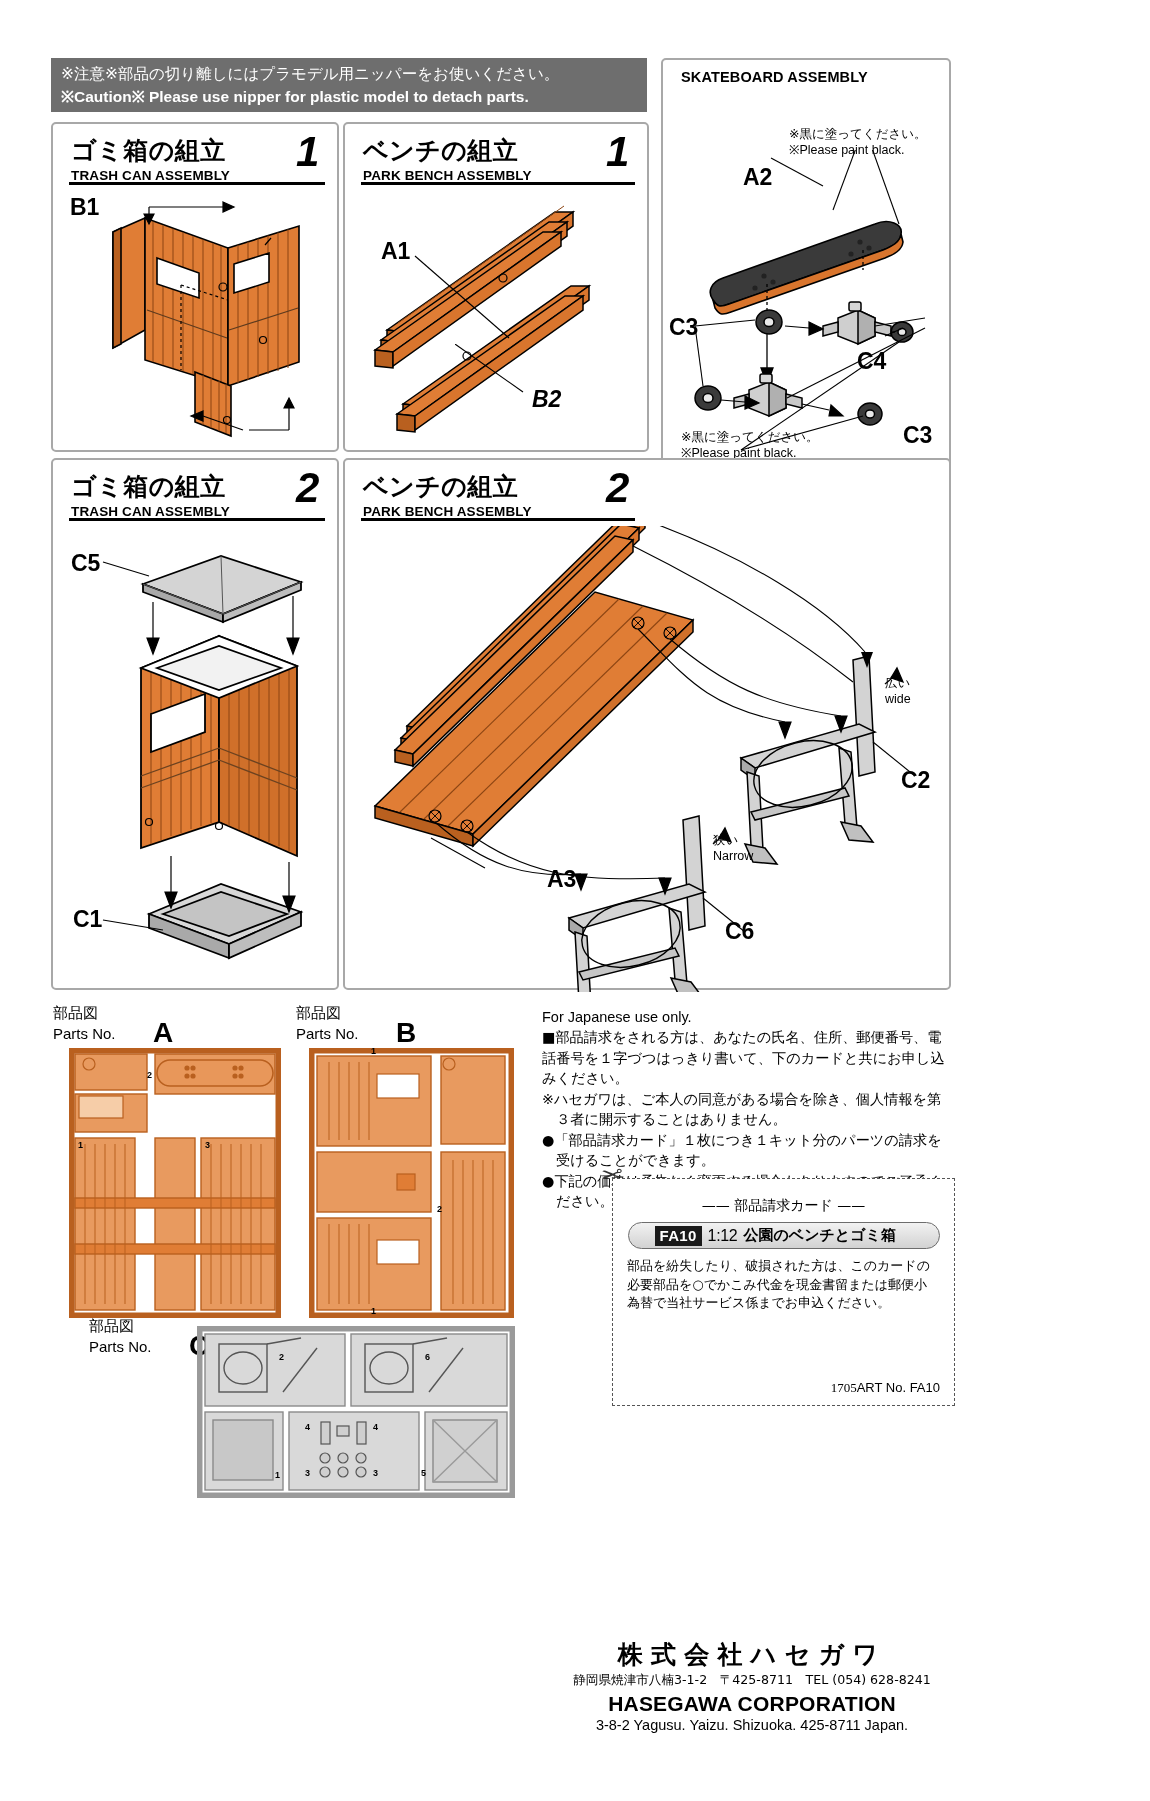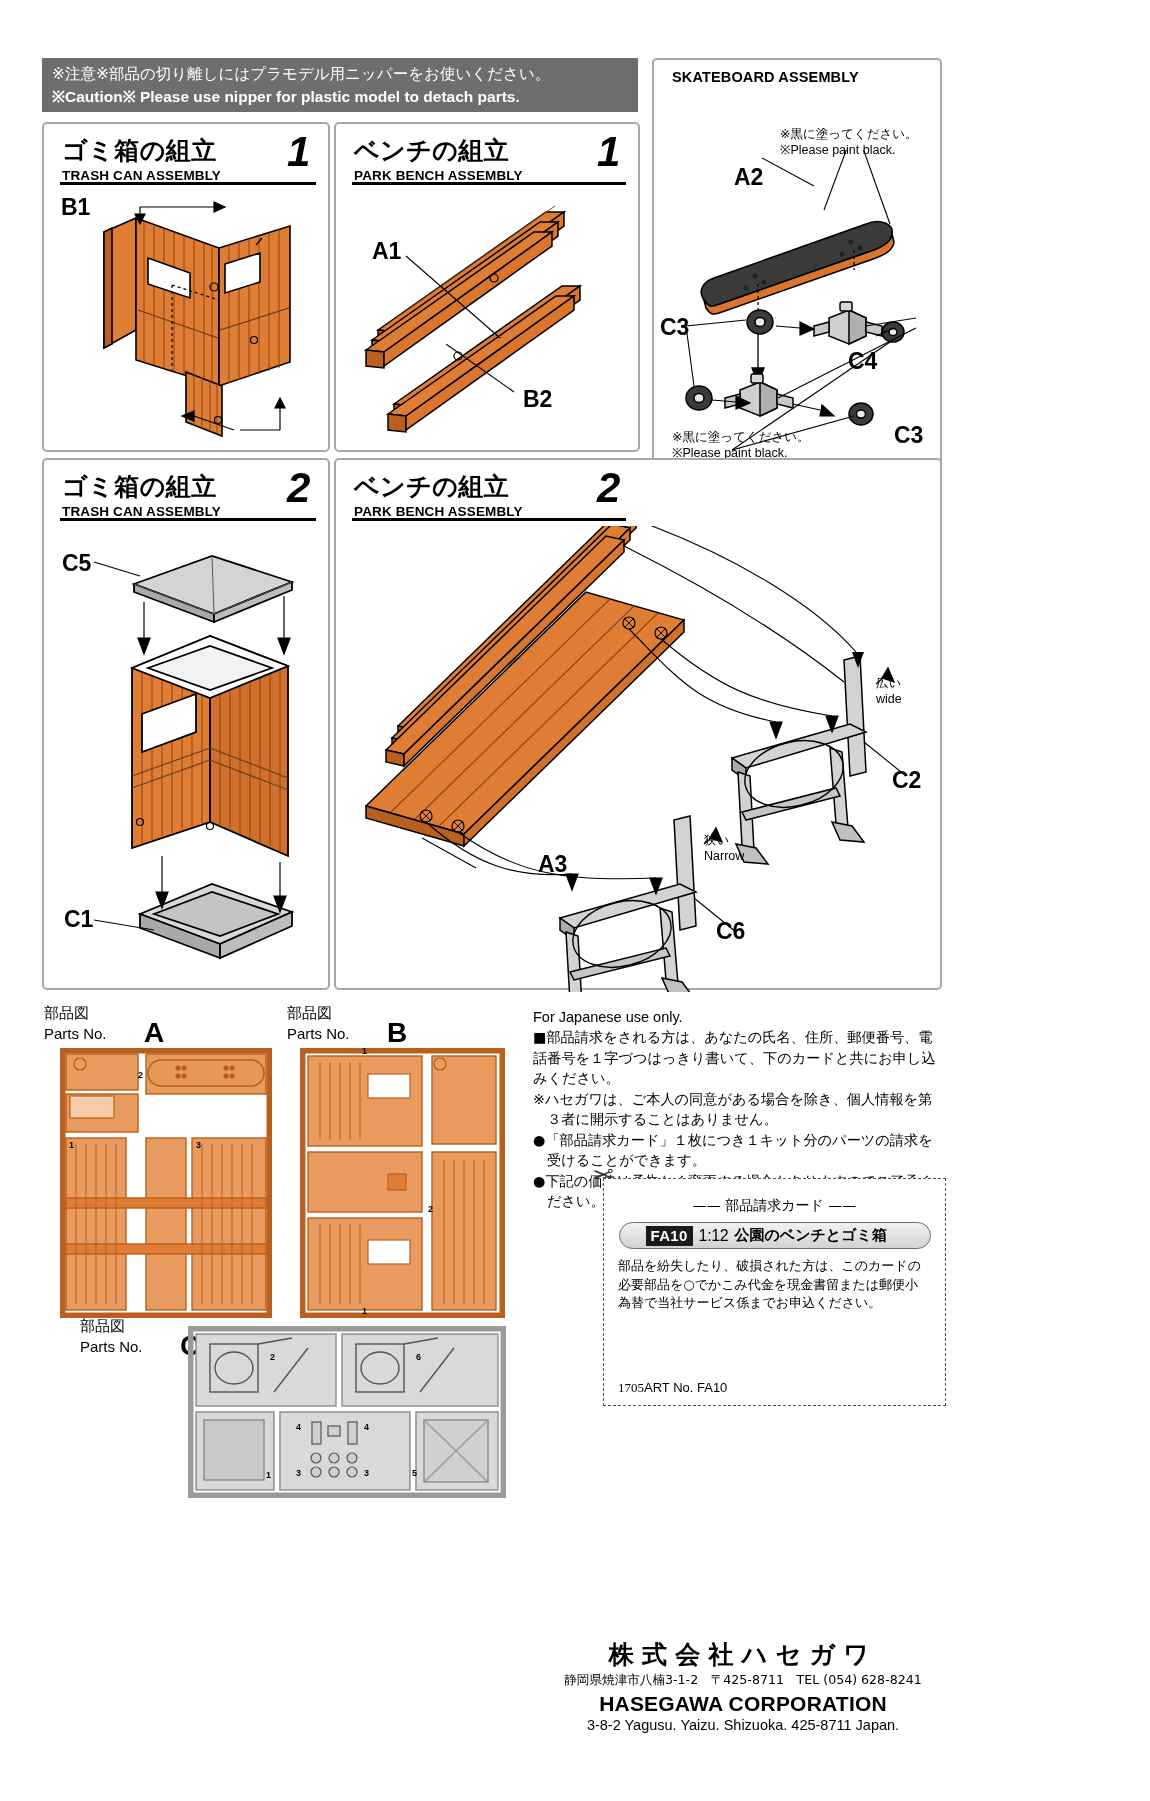--- a/index.html
+++ b/index.html
@@ -3,21 +3,21 @@
 <meta charset="utf-8">
 <style>
   * { box-sizing: border-box; margin: 0; padding: 0; }
   html, body {
     width: 1150px; height: 1801px;
     background: #ffffff;
     font-family: "Liberation Sans", "DejaVu Sans", sans-serif;
     color: #000;
     overflow: hidden;
   }
-  #sheet { position: relative; width: 998px; height: 1801px; }
+  #sheet { position: relative; width: 998px; height: 1801px; margin-left: 9px; }
 
   
   .panel {
     position: absolute;
     border: 2px solid #a8a8a8;
     border-radius: 5px;
     background: #fff;
   }
   .panel-title { position: absolute; }
   .t-jp {
@@ -134,21 +134,21 @@
     font-size: 13px; line-height: 18.5px;
   }
   .price-rows {
     margin-top: 11px;
     font-family: "DejaVu Sans", sans-serif;
     font-size: 13px; line-height: 19px;
   }
   .price-rows .row { display: block; white-space: nowrap; }
   .card-foot {
     position: absolute; left: 14px; right: 14px; bottom: 9px;
-    display: flex; justify-content: flex-start;
+    display: flex; justify-content: flex-end;
     font-family: "Liberation Serif", serif;
     font-size: 13px;
   }
   .card-foot .art { font-family: "Liberation Sans", sans-serif; }
   #scissors {
     position: absolute; left: 592px; top: 1162px;
     font-size: 26px; line-height: 1; color: #333;
     transform: scaleX(-1);
   }
 
@@ -328,21 +328,21 @@
         <polygon points="70,226 238,106 238,120 70,240" fill="#d9752d"></polygon>
       </g>
 
       <g fill="none" stroke="#000" stroke-width="1.2">
         <circle cx="158" cy="88" r="4"></circle>
         <circle cx="122" cy="166" r="4"></circle>
       </g>
     </svg>
 
     <div class="lbl" style="left:36px; top:114px;">A1</div>
-    <div class="lbl" style="left:187px; top:262px;">B2</div>
+    <div class="lbl" style="left:187px; top:262px;font-style:italic;">B2</div>
     <svg style="position:absolute; left:66px; top:118px;" width="160" height="150">
       <line x1="4" y1="14" x2="98" y2="96" stroke="#000" stroke-width="1.1"></line>
     </svg>
     <svg style="position:absolute; left:110px; top:220px;" width="90" height="60">
       <line x1="0" y1="0" x2="68" y2="48" stroke="#000" stroke-width="1.1"></line>
     </svg>
   </div>
 
   <div class="panel" style="left:652px; top:58px; width:290px; height:415px;">
     <div class="panel-title" style="left:18px; top:8px;">
@@ -651,21 +651,21 @@
       <g stroke="#000" stroke-width="1.1" fill="none">
         <path d="M86,312 L140,342"></path>
       </g>
 
       <g stroke="#000" stroke-width="1.1" fill="none">
         <path d="M528,216 L570,250"></path>
         <path d="M358,372 L400,406"></path>
       </g>
     </svg>
 
-    <div class="lbl" style="left:202px; top:391px;">A3</div>
+    <div class="lbl" style="left:202px; top:406px;">A3</div>
     <div class="lbl" style="left:556px; top:307px;">C2</div>
     <div class="lbl" style="left:380px; top:458px;">C6</div>
 
     <div class="note" style="left:540px; top:215px;">
       <div>広い</div>
       <div class="en">wide</div>
     </div>
     <div class="note" style="left:368px; top:372px;">
       <div>狭い</div>
       <div class="en">Narrow</div>

